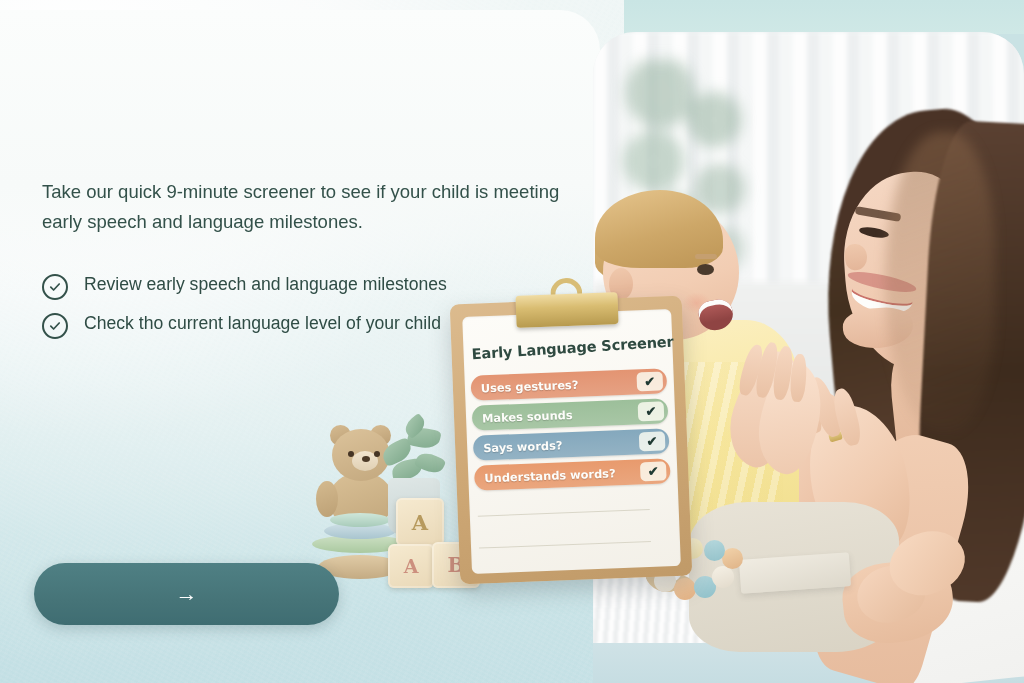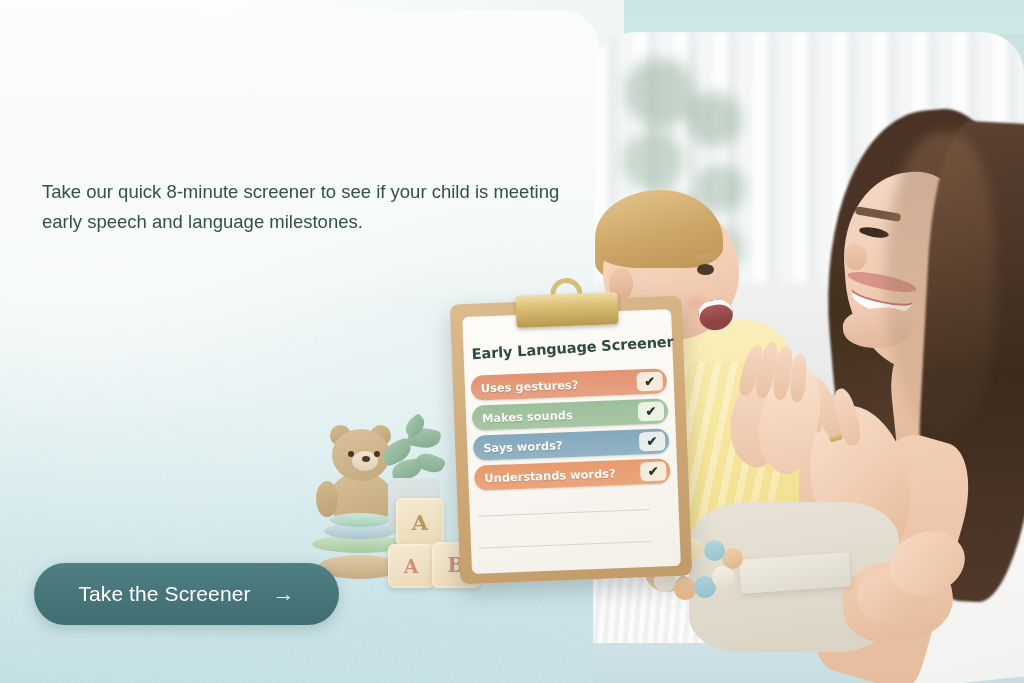--- a/index.html
+++ b/index.html
@@ -630,22 +630,39 @@
     <div class="bead" style="left:36px; top:38px; width:22px;height:22px;background:linear-gradient(160deg,#f5cfa6,#e3b183);"></div>
     <div class="bead" style="left:56px; top:36px; width:22px;height:22px;background:linear-gradient(160deg,#b4d7dd,#8fc0c9);"></div>
     <div class="bead" style="left:74px; top:26px; width:22px;height:22px;background:linear-gradient(160deg,#f6f1e6,#e2dacb);"></div>
     <div class="bead" style="left:84px; top:8px;  width:21px;height:21px;background:linear-gradient(160deg,#f2d3ab,#dfb387);"></div>
     <div class="bead" style="left:66px; top:0px;  width:21px;height:21px;background:linear-gradient(160deg,#b8d9de,#93c2ca);"></div>
     <div class="bead" style="left:44px; top:-2px; width:21px;height:21px;background:linear-gradient(160deg,#f7efd2,#e9dca8);"></div>
     <div class="bead" style="left:24px; top:2px;  width:21px;height:21px;background:linear-gradient(160deg,#f7f3ea,#e5decf);"></div>
   </div>
 
   <div class="content">
-    <p class="subhead">Take our quick 8-minute screener to see if your child is meeting early speech and language milestones.</p>
-
+    <p class="subhead">Take our quick 9-minute screener to see if your child is meeting early speech and language milestones.</p>
+
+    <ul class="bullets">
+      <li>
+        <span class="check-circle">
+          <svg width="14" height="14" viewBox="0 0 14 14" aria-hidden="true">
+            <path d="M2.8 7.2 L5.6 10 L11.2 4" fill="none" stroke="#33514a" stroke-width="1.7" stroke-linecap="round" stroke-linejoin="round"></path>
+          </svg>
+        </span>
+        <span>Review early speech and language milestones</span>
+      </li>
+      <li>
+        <span class="check-circle">
+          <svg width="14" height="14" viewBox="0 0 14 14" aria-hidden="true">
+            <path d="M2.8 7.2 L5.6 10 L11.2 4" fill="none" stroke="#33514a" stroke-width="1.7" stroke-linecap="round" stroke-linejoin="round"></path>
+          </svg>
+        </span>
+        <span>Check tho current language level of your child</span>
+      </li>
+    </ul>
 
     <a class="cta" href="#">
-      <span class="cta-label">Take the Screener</span>
       <span class="cta-arrow">→</span>
     </a>
   </div>
 
 </div>
 
 </body></html>

